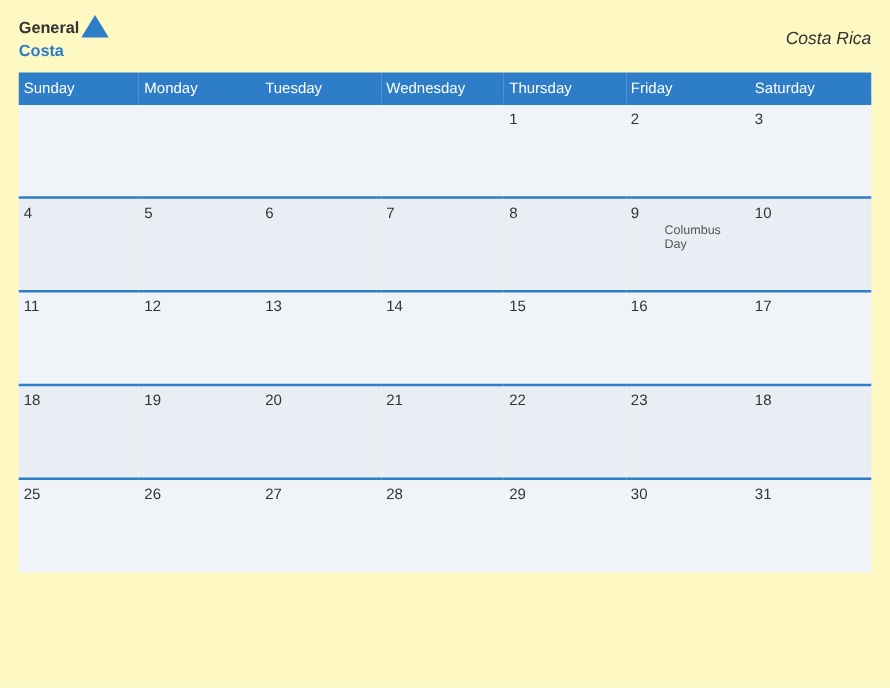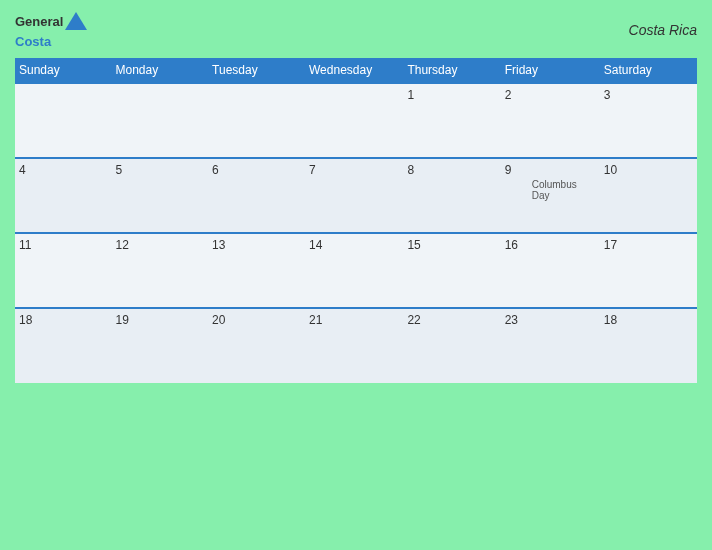--- a/index.html
+++ b/index.html
@@ -6,21 +6,21 @@
     body {
       width: 712px;
       height: 550px;
       background: #fff;
       font-family: Arial, sans-serif;
       overflow: hidden;
     }
     .calendar-container {
       width: 712px;
       height: 550px;
-      background: #86efac;
+      background: #fef9c3;
       padding: 10px 15px 10px 15px;
     }
     .header {
       display: flex;
       align-items: center;
       justify-content: space-between;
       margin-bottom: 8px;
     }
     .logo {
       display: flex;
@@ -215,15 +215,38 @@
           <td>
             <span class="day-number">22</span>
           </td>
           <td>
             <span class="day-number">23</span>
           </td>
           <td>
             <span class="day-number">18</span>
           </td>
         </tr>
+        <tr>
+          <td>
+            <span class="day-number">25</span>
+          </td>
+          <td>
+            <span class="day-number">26</span>
+          </td>
+          <td>
+            <span class="day-number">27</span>
+          </td>
+          <td>
+            <span class="day-number">28</span>
+          </td>
+          <td>
+            <span class="day-number">29</span>
+          </td>
+          <td>
+            <span class="day-number">30</span>
+          </td>
+          <td>
+            <span class="day-number">31</span>
+          </td>
+        </tr>
       </tbody>
   </table>
 </div>
 
 </body></html>

